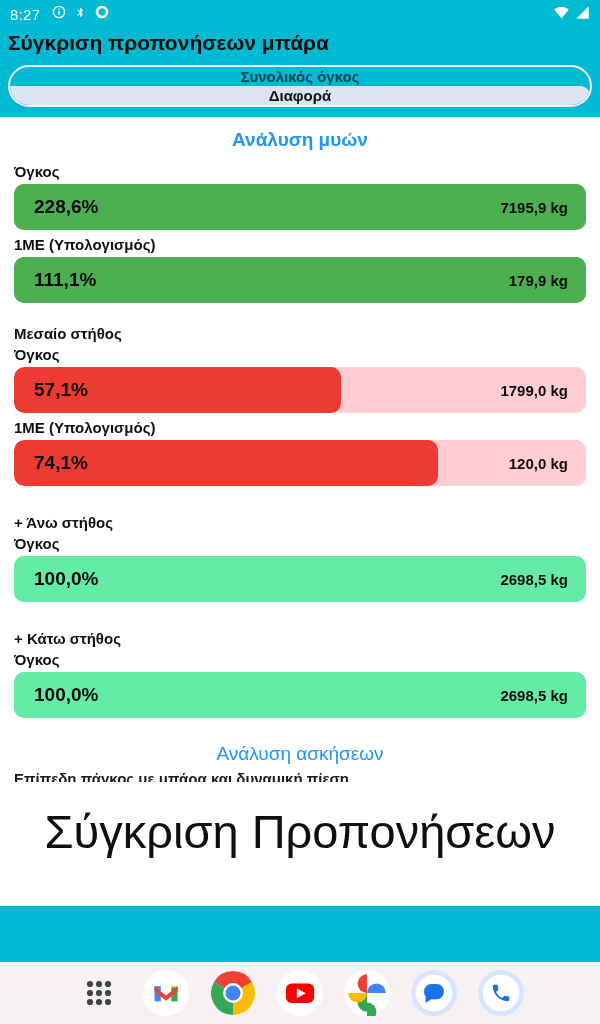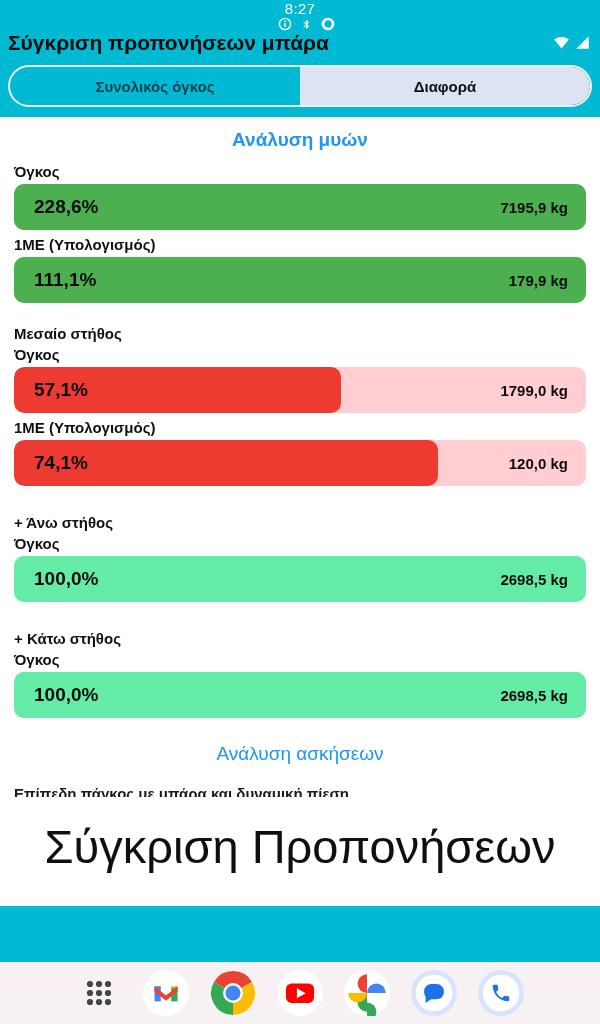--- a/index.html
+++ b/index.html
@@ -1,29 +1,29 @@
 <!DOCTYPE html>
 <html><head>
 <meta charset="utf-8">
 <style>
   html,body{margin:0;padding:0;}
   body{font-family:"Liberation Sans","DejaVu Sans",sans-serif;}
   #screen{position:relative;width:600px;height:1024px;background:#00b9d2;overflow:hidden;}
 
   
-  .status-bar{position:absolute;top:0;left:0;right:0;height:28px;display:flex;align-items:center;padding:0 10px;box-sizing:border-box;color:#fff;flex-direction:column;}
+  .status-bar{position:absolute;top:0;left:0;right:0;height:28px;display:flex;align-items:center;padding:0 10px;box-sizing:border-box;color:#fff;}
   .sb-time{font-size:15px;letter-spacing:.3px;}
   .sb-left-icons{display:flex;align-items:center;gap:9px;margin-left:12px;}
   .sb-right{margin-left:auto;display:flex;align-items:center;gap:5px;}
 
   
   .app-title{position:absolute;top:27px;left:8px;right:8px;font-size:21px;font-weight:700;color:#0b0b0b;line-height:32px;white-space:nowrap;}
 
   
-  .seg{position:absolute;top:65px;left:8px;right:8px;height:38px;border:2px solid #eef1f8;border-radius:21px;display:flex;overflow:hidden;background:transparent;}
+  .seg{position:absolute;top:65px;left:8px;right:8px;height:38px;border:2px solid #eef1f8;border-radius:21px;display:flex;overflow:hidden;background:transparent;flex-direction:column;}
   .seg-btn{flex:1;display:flex;align-items:center;justify-content:center;font-size:15px;font-weight:700;cursor:pointer;border:none;background:transparent;font-family:inherit;}
   .seg-btn.unselected{color:#1c3f52;}
   .seg-btn.selected{background:#dce3f2;color:#101010;border-radius:0 19px 19px 0;}
 
   
   .content{position:absolute;top:117px;left:0;width:600px;height:789px;background:#ffffff;box-sizing:border-box;padding:0 14px;overflow:hidden;}
   .analysis-title{margin-top:11px;text-align:center;color:#2196f3;font-size:19px;font-weight:700;line-height:23px;}
   .section{margin-top:20px;}
   .section.first{margin-top:10px;}
   .section.sp-lg{margin-top:26px;}
@@ -36,21 +36,21 @@
   .t-pink{background:#ffcdd2;}
   .t-mint{background:#64eca7;}
   .fill{position:absolute;left:0;top:0;bottom:0;border-radius:10px;}
   .f-green{background:#4caf50;}
   .f-red{background:#ee3b31;}
   .f-mint{background:#64eca7;}
   .bar .pct{position:absolute;left:20px;top:50%;transform:translateY(-50%);font-size:19px;font-weight:700;color:#0c0c0c;}
   .bar .val{position:absolute;right:18px;top:50%;transform:translateY(-50%);font-size:15px;font-weight:700;color:#0c0c0c;}
 
   .exercise-title{margin-top:24px;text-align:center;color:#2196f3;font-size:19px;font-weight:400;line-height:23px;}
-  .clipped-line{margin-top:19px;height:13px;overflow:hidden;}
+  .clipped-line{margin-top:4px;height:13px;overflow:hidden;}
   .clipped-line span{font-size:15px;font-weight:700;color:#1a1a1a;line-height:19px;display:block;}
 
   .big-app-label{margin-top:21px;text-align:center;font-size:47px;font-weight:400;color:#0f0f0f;line-height:58px;letter-spacing:0;}
 
   
   .teal-band{position:absolute;top:906px;left:0;width:600px;height:56px;background:#00b9d2;}
   .dock{position:absolute;top:962px;left:0;width:600px;height:62px;background:#f8f1f4;display:flex;align-items:center;justify-content:center;gap:21px;}
   .dock-item{width:46px;height:46px;display:flex;align-items:center;justify-content:center;cursor:pointer;}
 </style>
 </head>

